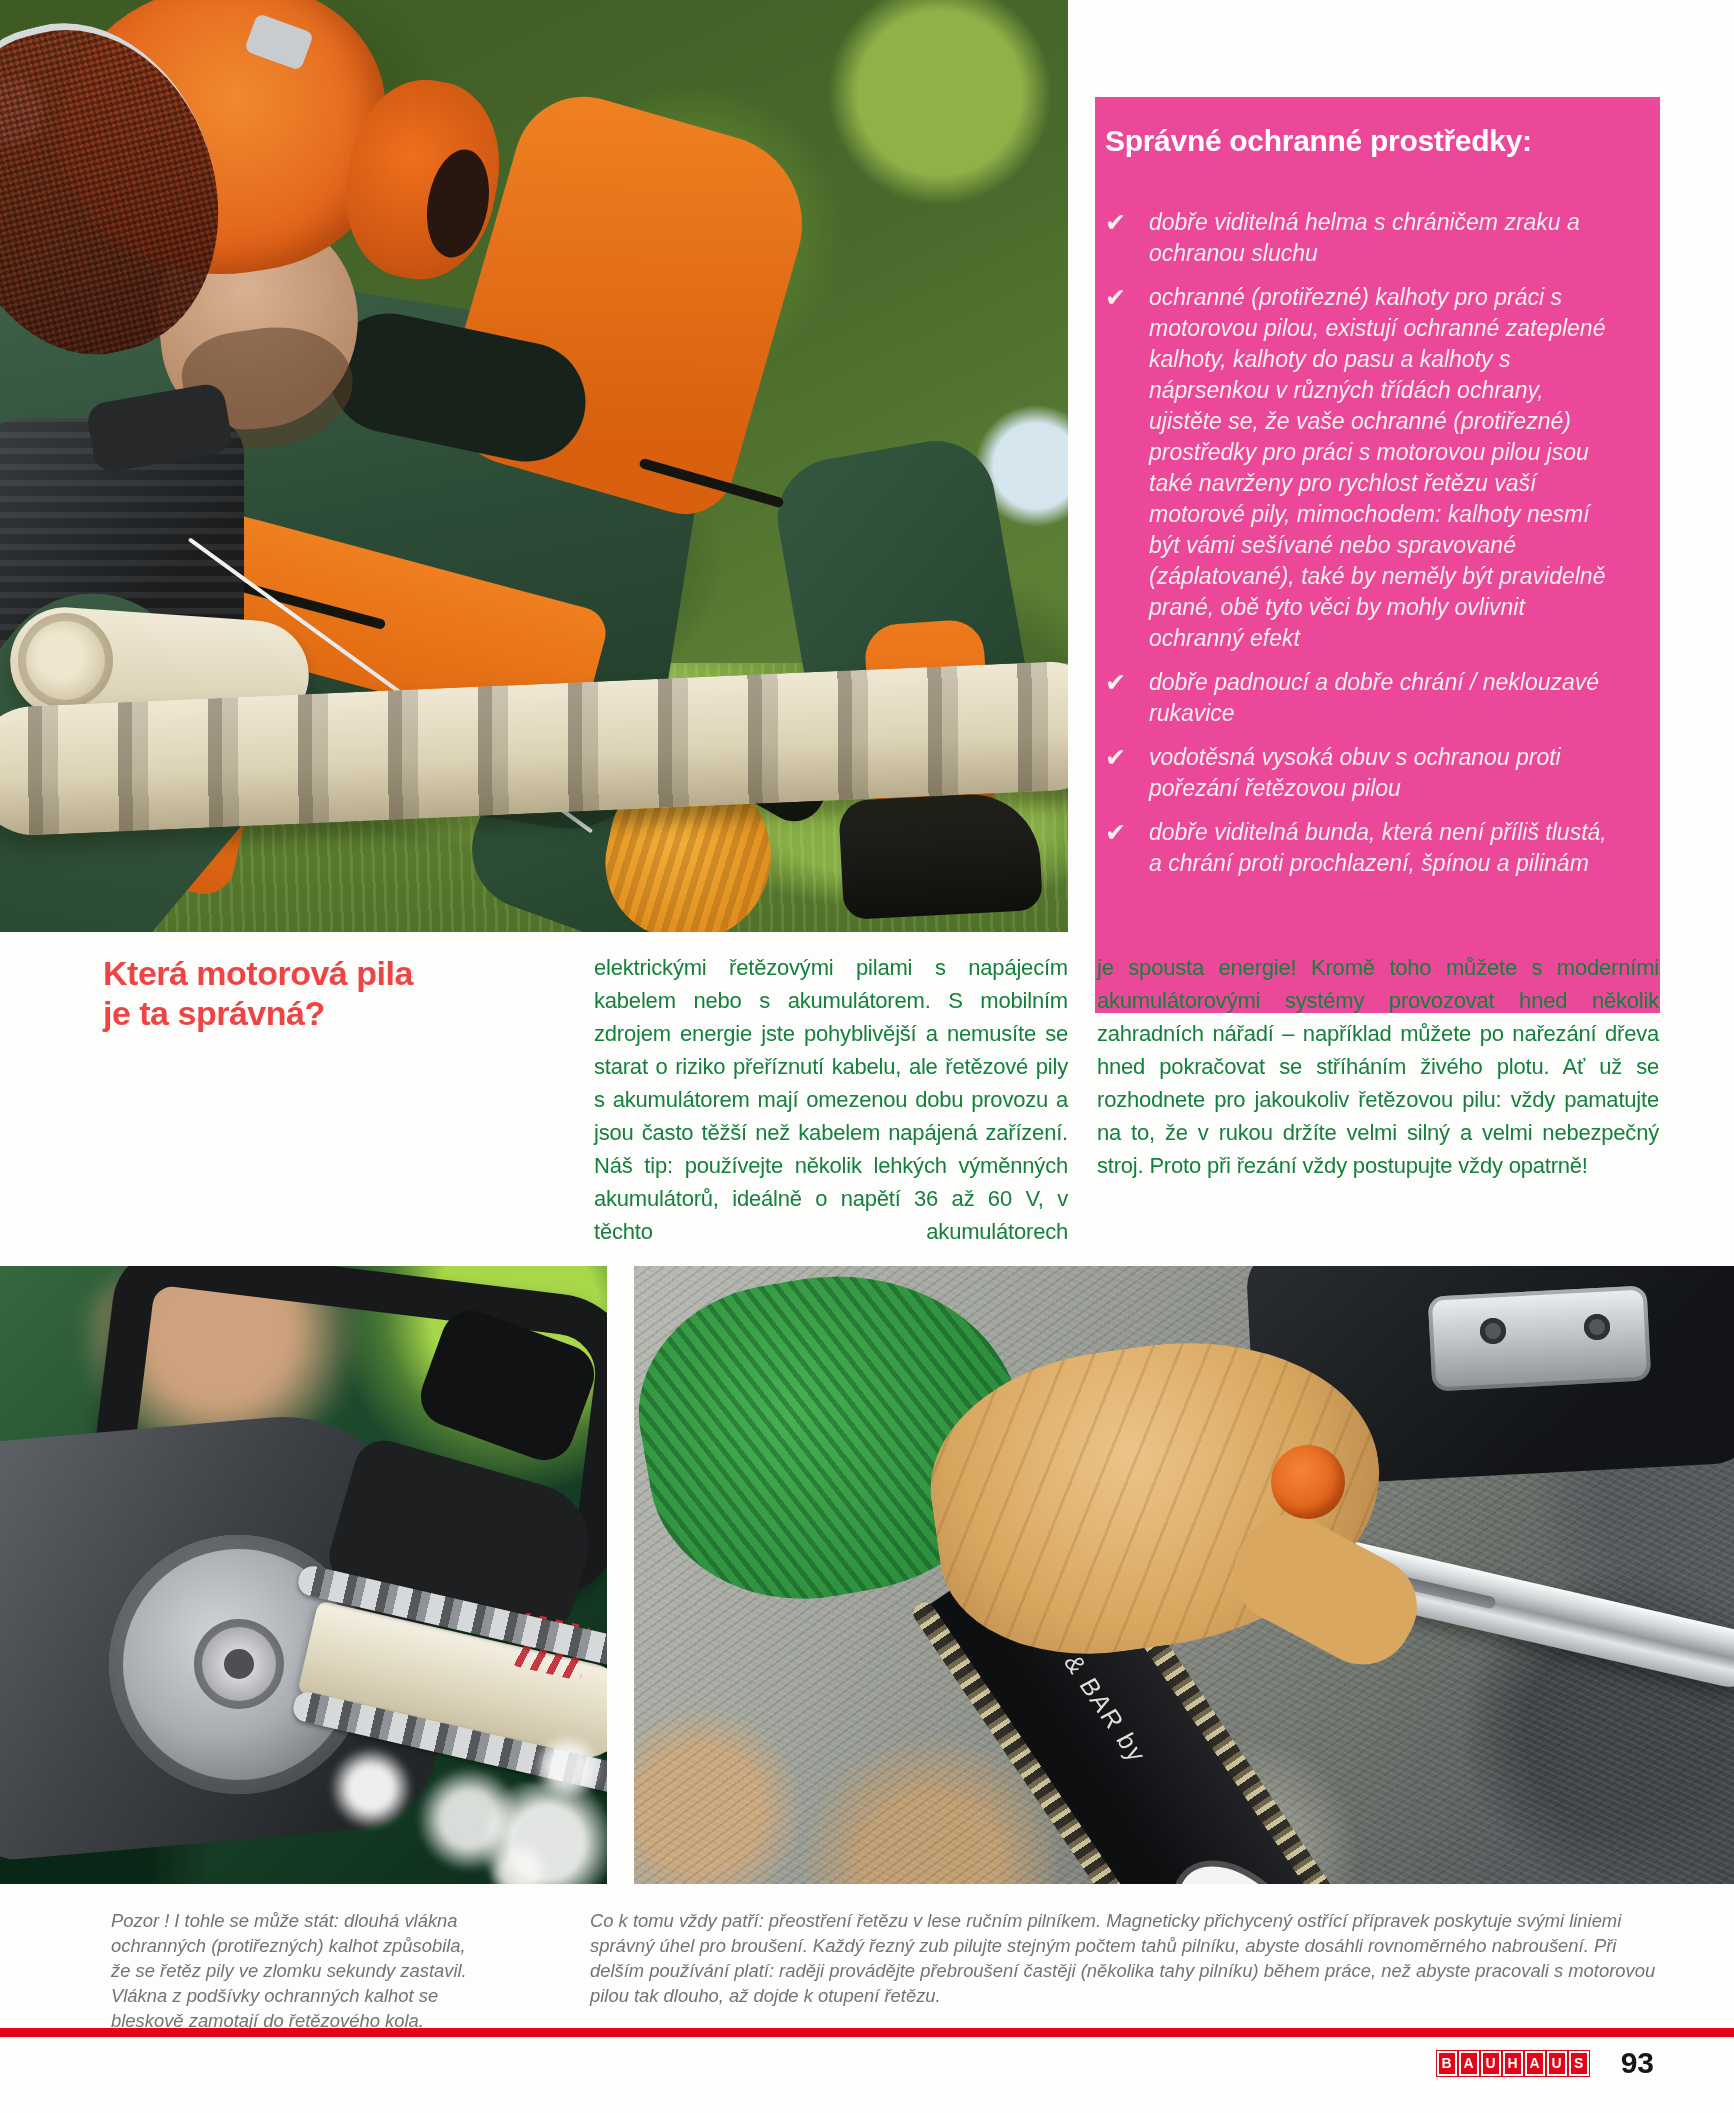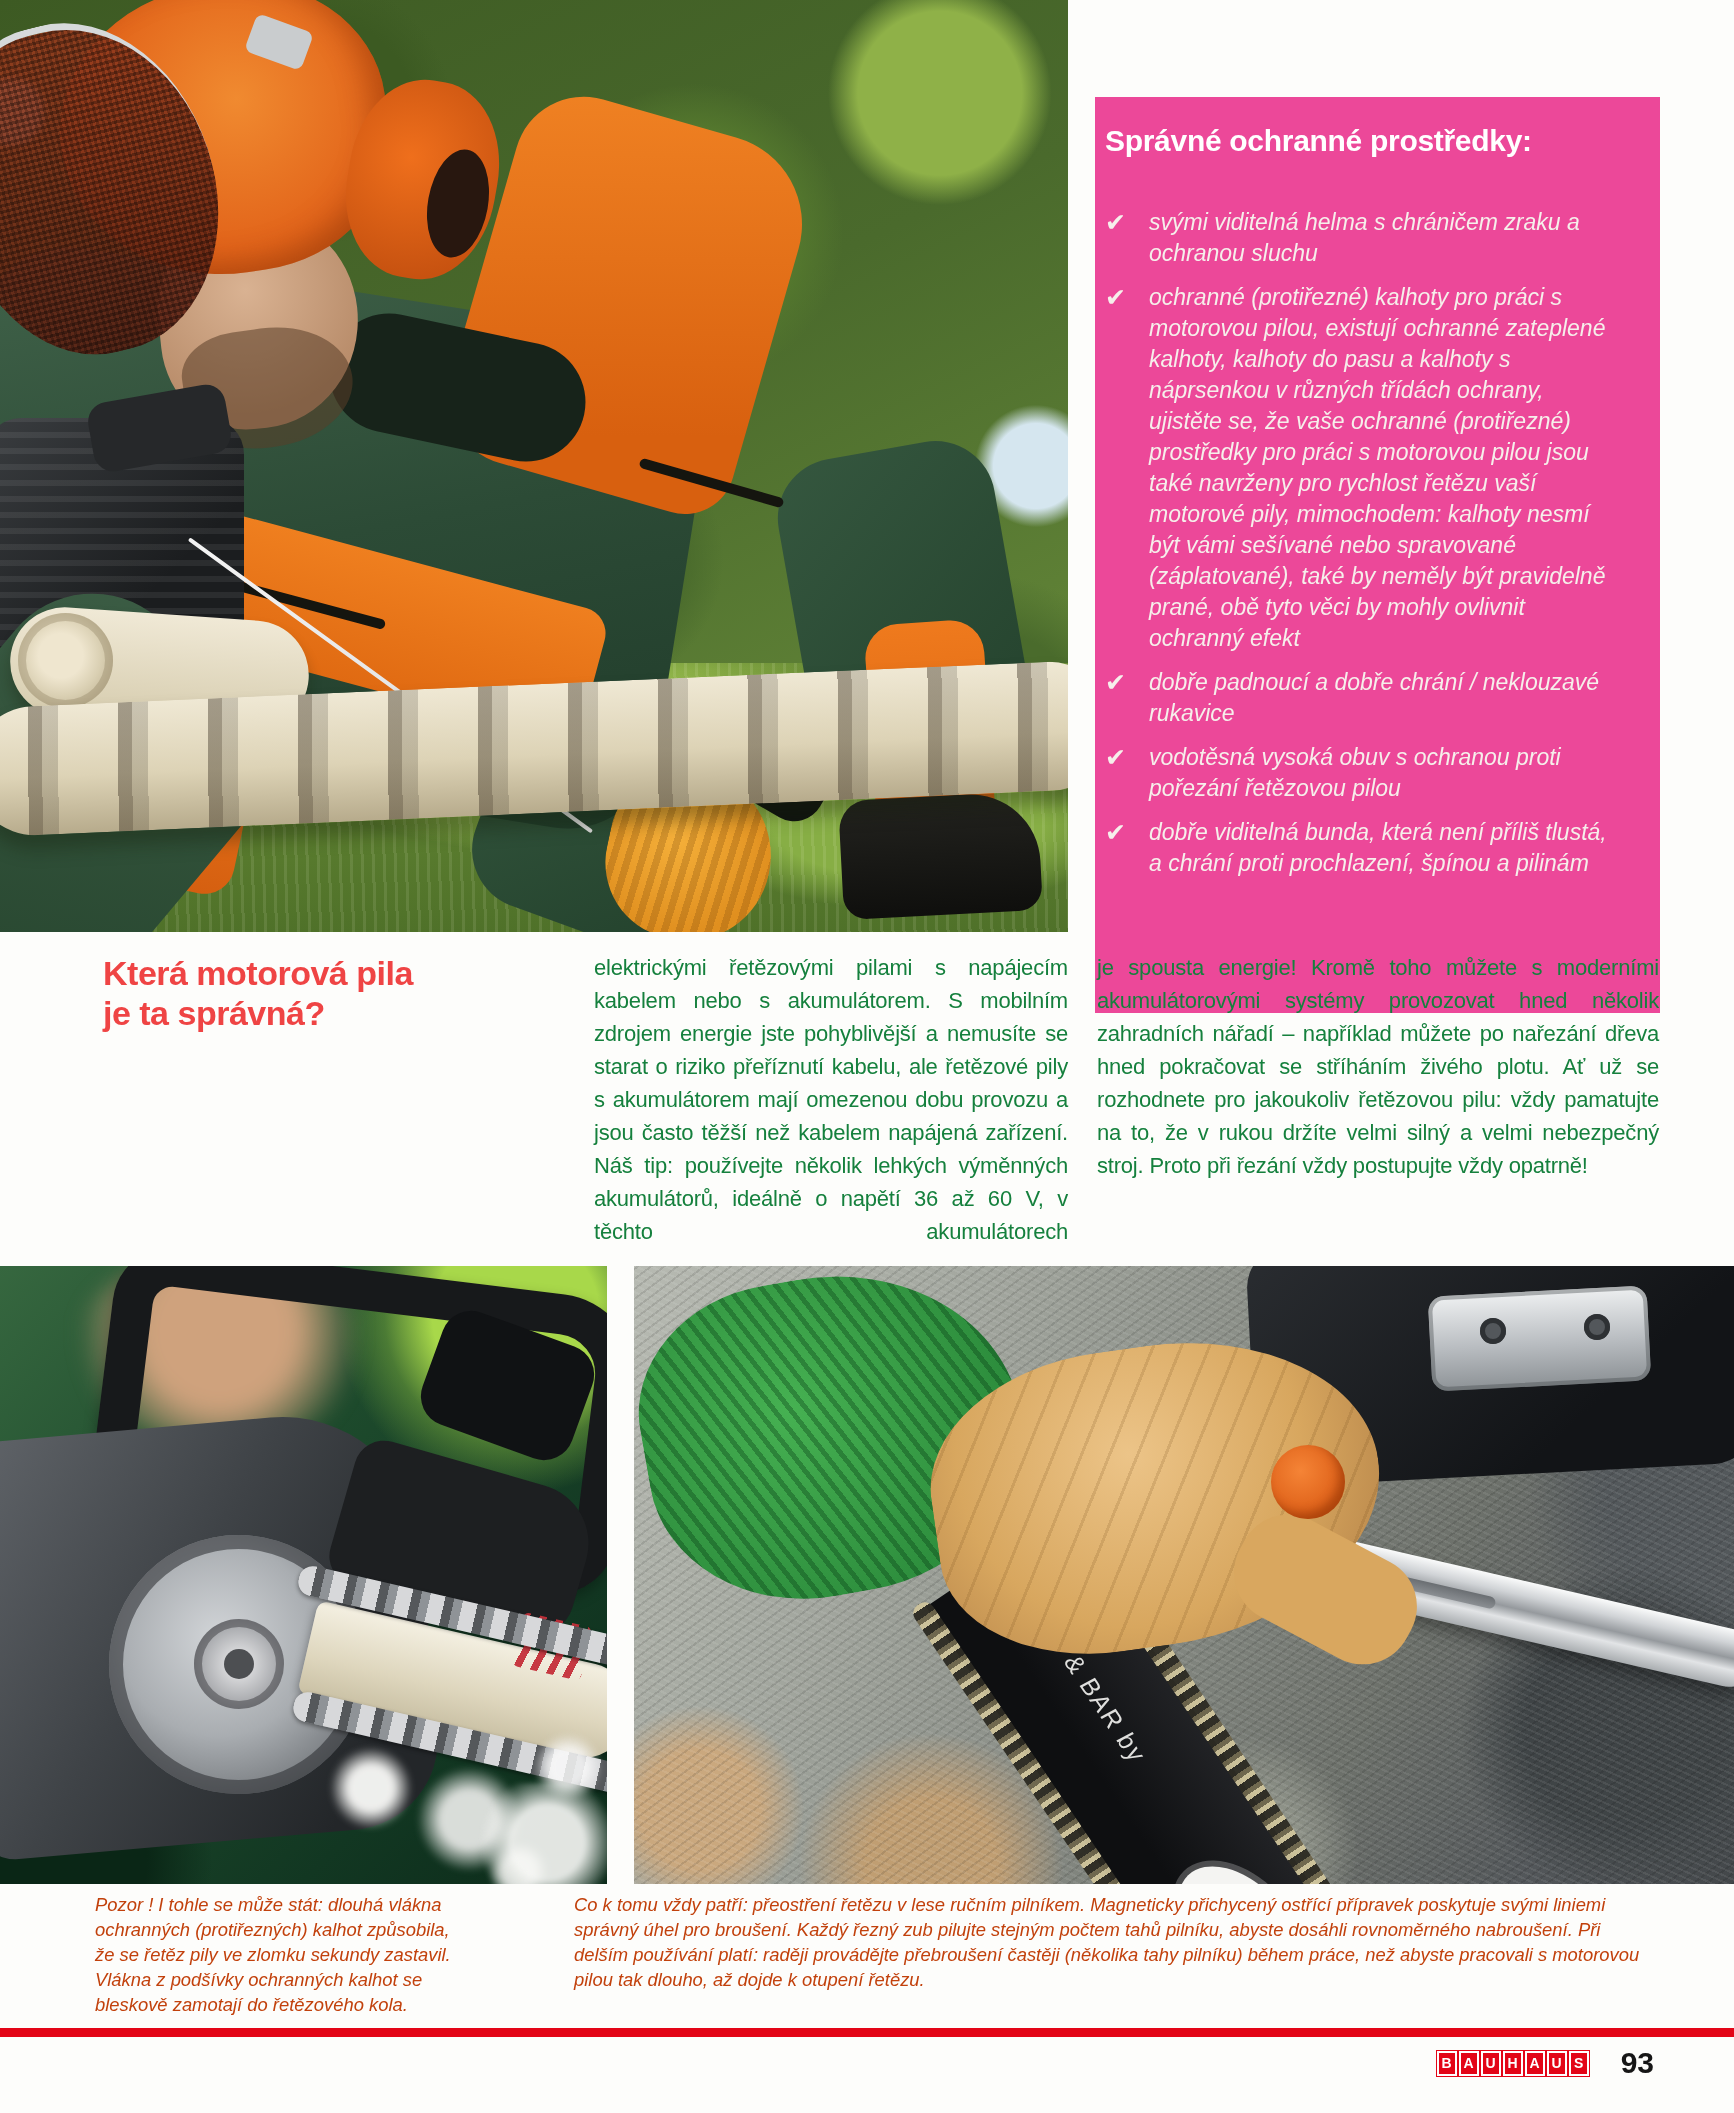--- a/index.html
+++ b/index.html
@@ -165,23 +165,23 @@
     text-align:justify;
     color:#15803d;
     letter-spacing:-0.2px;
   }
   .col1{left:103px;top:1045px;width:456px;text-align-last:justify;}
   .col2{left:594px;top:951px;width:474px;text-align-last:justify;}
   .col3{left:1097px;top:951px;width:562px;}
 
   
   .caption{
-    margin:0;
+    margin:16px;
     font-size:18.4px;line-height:25px;
-    font-style:italic;color:#c2410c;
+    font-style:italic;color:#737373;
   }
   .cap-left{left:95px;top:1892px;width:378px;}
   .cap-right{left:574px;top:1892px;width:1085px;}
 
   
   .red-rule{left:0;top:2028px;width:1734px;height:9px;background:#e30517;}
   .footer{right:80px;top:2046px;display:flex;align-items:center;gap:32px;}
   .bauhaus-logo{display:flex;gap:2px;}
   .tile{
     box-sizing:border-box;
@@ -228,21 +228,21 @@
     <div class="abs m-cuff"></div>
     <div class="abs t-log2"></div>
     <div class="abs t-logend"></div>
     <div class="abs t-log"></div>
   </div>
 
   <aside class="abs safety-box">
     <h2>Správné ochranné prostředky:</h2>
     <div class="check-item">
       <span class="check">✔</span>
-      <span class="itext">svými viditelná helma s chráničem zraku a ochranou sluchu</span>
+      <span class="itext">dobře viditelná helma s chráničem zraku a ochranou sluchu</span>
     </div>
     <div class="check-item">
       <span class="check">✔</span>
       <span class="itext">ochranné (protiřezné) kalhoty pro práci s motorovou pilou, existují ochranné zateplené kalhoty, kalhoty do pasu a kalhoty s náprsenkou v různých třídách ochrany, ujistěte se, že vaše ochranné (protiřezné) prostředky pro práci s motorovou pilou jsou také navrženy pro rychlost řetězu vaší motorové pily, mimochodem: kalhoty nesmí být vámi sešívané nebo spravované (záplatované), také by neměly být pravidelně prané, obě tyto věci by mohly ovlivnit ochranný efekt</span>
     </div>
     <div class="check-item">
       <span class="check">✔</span>
       <span class="itext">dobře padnoucí a dobře chrání / neklouzavé rukavice</span>
     </div>
     <div class="check-item">

